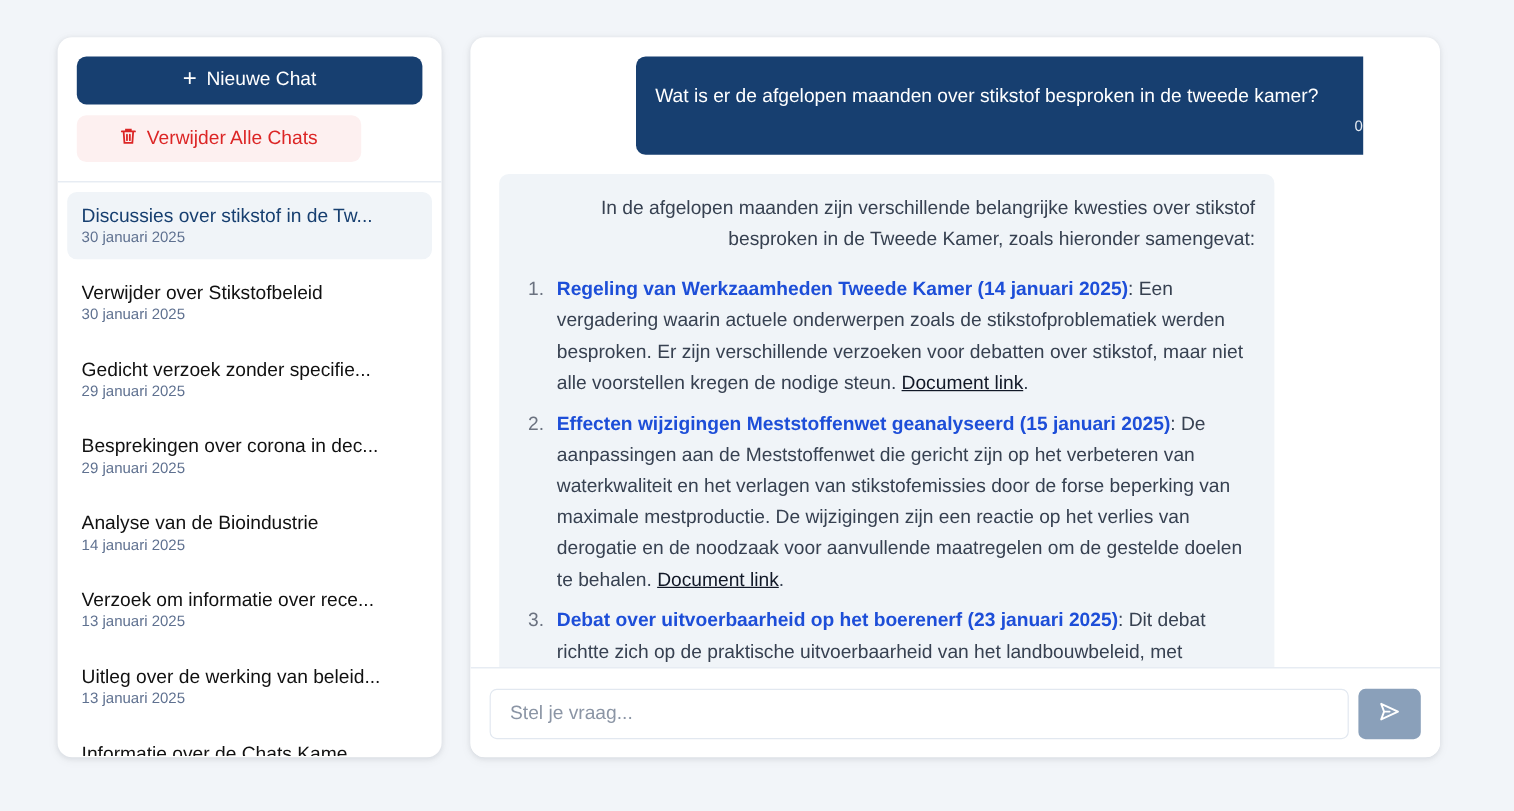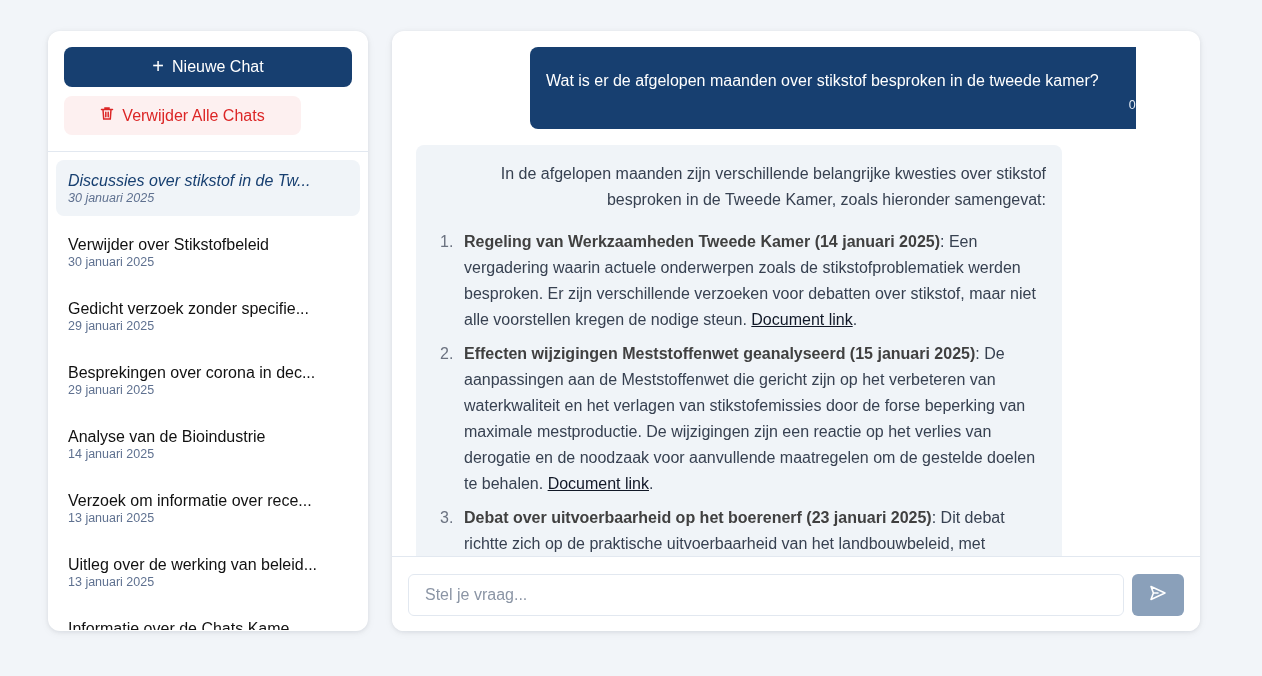--- a/index.html
+++ b/index.html
@@ -23,21 +23,21 @@
     border-radius: 8px; font-size: 16px; cursor: pointer;
   }
   .btn-new .plus { font-size: 20px; font-weight: 300; line-height: 1; margin-top: -2px; }
   .btn-delete {
     display: flex; align-items: center; justify-content: center; gap: 8px;
     width: 237px; height: 39px; margin-top: 9px; background: #fdf0f0; color: #dc2626;
     border-radius: 8px; font-size: 16px; cursor: pointer;
   }
   .chat-list { padding: 8px 8px 0 8px; height: 478px; overflow: hidden; }
   .chat-item { padding: 11px 12px; border-radius: 8px; height: 56px; margin-bottom: 8px; cursor: pointer; }
-  .chat-item.active { background: #f0f4f8; font-style: italic; }
+  .chat-item.active { background: #f0f4f8; }
   .chat-item .title {
     font-size: 16px; color: #111; white-space: nowrap; overflow: hidden; line-height: 19px;
   }
   .chat-item.active .title { color: #173f70; }
   .chat-item .date { font-size: 12.5px; color: #5f7190; margin-top: 1px; line-height: 15px; }
 
   .main {
     position: absolute; left: 392px; top: 31px; width: 808px; height: 600px;
     background: #ffffff; border-radius: 12px;
     box-shadow: 0 1px 4px rgba(15,23,42,0.08), 0 2px 10px rgba(15,23,42,0.05);
@@ -52,21 +52,21 @@
   .user-msg .time { position: absolute; right: 16px; bottom: 17px; font-size: 12.5px; color: #e5ebf3; }
   .bot-msg {
     position: absolute; left: 24px; top: 114px; width: 646px; height: 460px;
     background: #f0f4f8; border-radius: 8px; padding: 16px 16px 0 16px;
     color: #374151; font-size: 16px; line-height: 26px;
   }
   .bot-msg p { margin-bottom: 16px; text-align: right; }
   .bot-msg ol { list-style: none; padding-left: 32px; }
   .bot-msg li { position: relative; margin-bottom: 8px; }
   .bot-msg li .num { position: absolute; left: -24px; color: #6b7280; }
-  .bot-msg li b { color: #404040; margin-top: 28px; }
+  .bot-msg li b { color: #1d4ed8; margin-top: 28px; }
   .bot-msg a { color: #111827; text-decoration: underline; }
   .composer {
     position: absolute; left: 0; top: 525px; width: 808px; height: 75px;
     border-top: 1px solid #e2e8f0; background: #fff;
   }
   .input {
     position: absolute; left: 16px; top: 17px; width: 716px; height: 42px;
     border: 1px solid #e2e8f0; border-radius: 6px; padding: 0 16px;
     font-size: 16px; font-family: "Liberation Sans", sans-serif; color: #1d4ed8; outline: none;
   }

